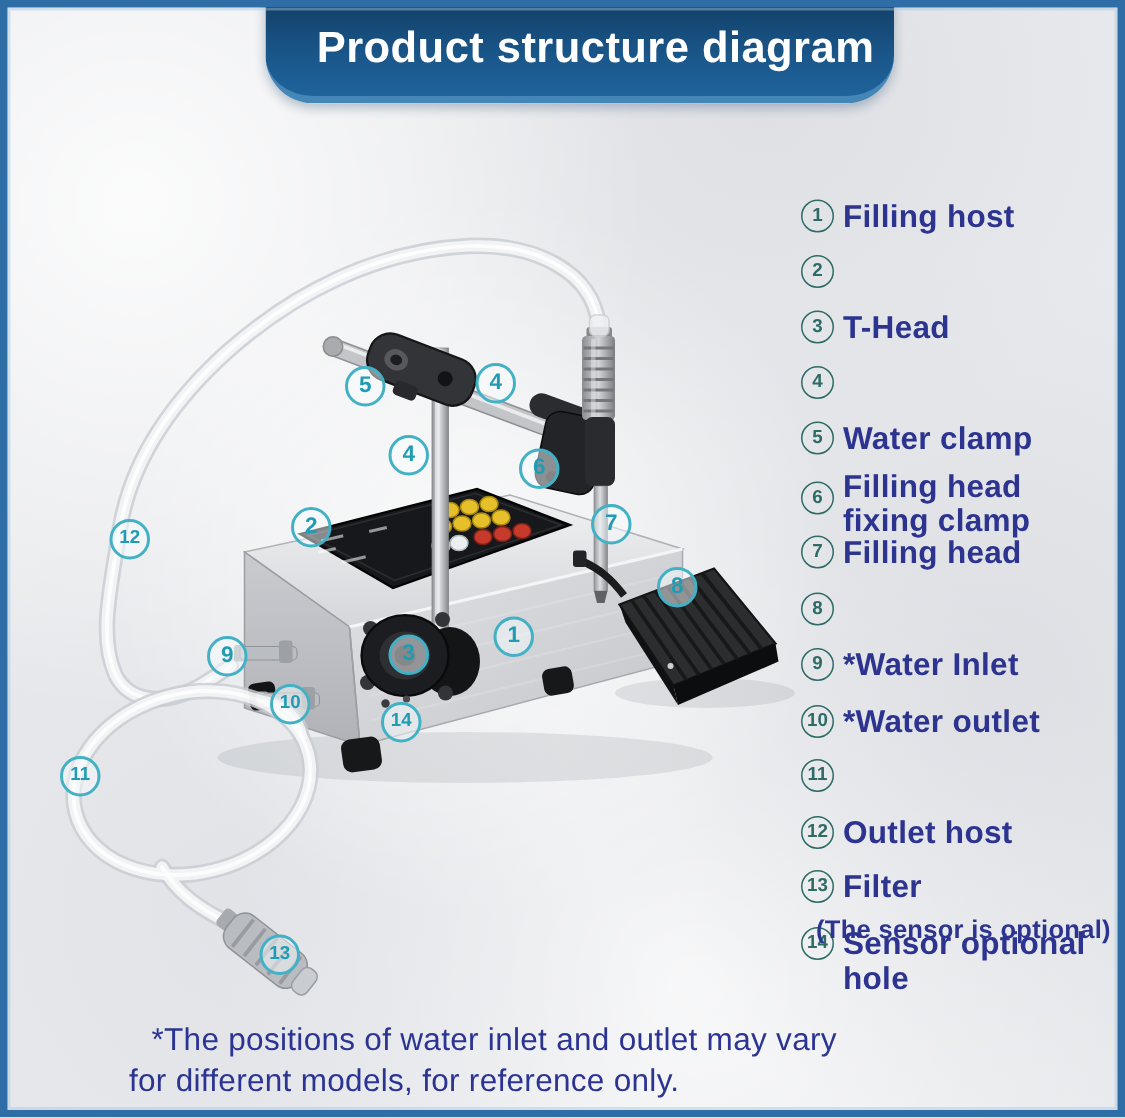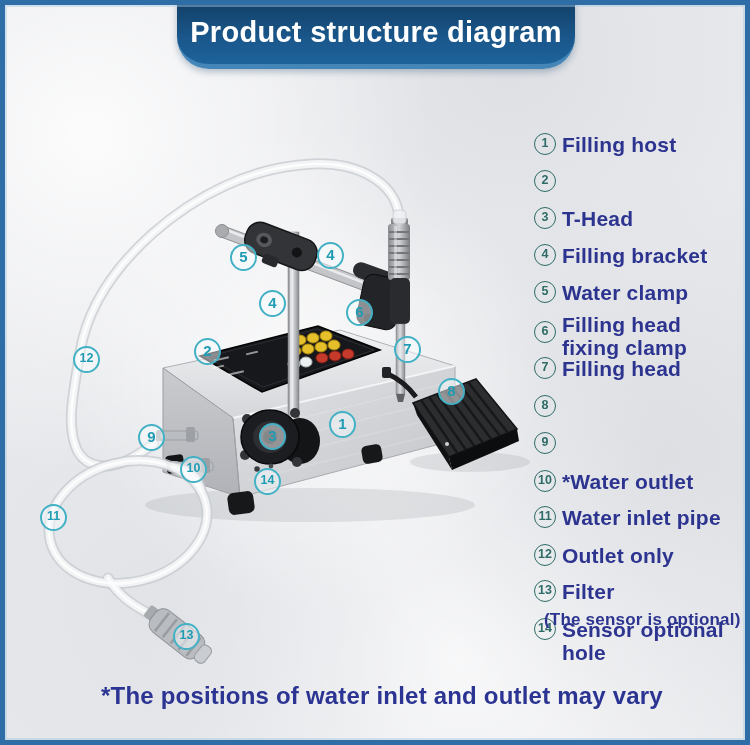--- a/index.html
+++ b/index.html
@@ -15,20 +15,21 @@
       radial-gradient(circle at 62% 88%, rgba(255,255,255,.7),  rgba(255,255,255,0) 40%),
       #e8e9ec;
   }
   .frame{position:absolute;inset:0;border:5px solid #2e6da5;box-shadow:inset 0 0 0 2px rgba(167,199,224,.45);z-index:9;pointer-events:none;}
   .banner{
     position:absolute;left:177px;top:0;width:398px;height:64px;z-index:5;
     background:linear-gradient(180deg,#123f66 0%,#1a578b 60%,#1e639c 100%);
     border-bottom:5px solid #4586b8;border-radius:0 0 32px 32px;
     display:flex;align-items:center;justify-content:center;
     box-shadow:0 3px 7px rgba(20,60,100,.30);
+    padding-left:21px;
   }
   .banner h1{margin:0;color:#ffffff;font-size:29px;font-weight:700;letter-spacing:.3px;}
   .machine-svg{position:absolute;left:0;top:0;z-index:1;}
   
   .pm{
     position:absolute;z-index:2;width:27px;height:27px;box-sizing:border-box;
     border:2.5px solid #43b1c5;border-radius:50%;
     background:rgba(248,252,253,.50);
     color:#1f9cb4;font-weight:700;font-size:15px;line-height:21px;text-align:center;
   }
@@ -39,21 +40,21 @@
   .lnum{
     flex:0 0 auto;width:22px;height:22px;box-sizing:border-box;border:1.6px solid #2e6b67;border-radius:50%;
     color:#2e6b67;font-weight:700;font-size:12.5px;line-height:19px;text-align:center;
   }
   .ltext{
     margin-left:6px;color:#2c3490;font-size:21px;font-weight:700;line-height:23px;
     letter-spacing:.2px;white-space:pre-line;margin-top:0;
   }
   .lrow.two .lnum{margin-top:8px;}
   .lnote{position:absolute;left:544px;top:610px;color:#2c3490;font-size:17px;font-weight:600;letter-spacing:.2px;z-index:4;}
-  .footnote{position:absolute;color:#2b3492;font-size:24px;font-weight:700;letter-spacing:.2px;z-index:4;}
+  .footnote{position:absolute;color:#2b3492;font-size:21px;font-weight:400;letter-spacing:.2px;z-index:4;}
   .fn1{left:101px;top:682px;}
   .fn2{left:86px;top:709px;}
 </style>
 </head>
 <body>
 
 <div class="stage">
 
   <svg class="machine-svg" width="750" height="745" viewBox="0 0 750 745">
     <defs>
@@ -274,60 +275,60 @@
       </div>
     <div class="lrow" style="top:170px">
         <span class="lnum">2</span>
       </div>
     <div class="lrow" style="top:207px">
         <span class="lnum">3</span>
         <span class="ltext">T-Head</span>
       </div>
     <div class="lrow" style="top:244px">
         <span class="lnum">4</span>
-        <span class="ltext">Filling bracket</span>
       </div>
     <div class="lrow" style="top:281px">
         <span class="lnum">5</span>
         <span class="ltext">Water clamp</span>
       </div>
     <div class="lrow two" style="top:313px">
         <span class="lnum">6</span>
         <span class="ltext">Filling head
 fixing clamp</span>
       </div>
     <div class="lrow" style="top:357px">
         <span class="lnum">7</span>
         <span class="ltext">Filling head</span>
       </div>
     <div class="lrow" style="top:395px">
         <span class="lnum">8</span>
       </div>
     <div class="lrow" style="top:432px">
         <span class="lnum">9</span>
+        <span class="ltext">*Water Inlet</span>
       </div>
     <div class="lrow" style="top:470px">
         <span class="lnum">10</span>
         <span class="ltext">*Water outlet</span>
       </div>
     <div class="lrow" style="top:506px">
         <span class="lnum">11</span>
-        <span class="ltext">Water inlet pipe</span>
       </div>
     <div class="lrow" style="top:544px">
         <span class="lnum">12</span>
-        <span class="ltext">Outlet only</span>
+        <span class="ltext">Outlet host</span>
       </div>
     <div class="lrow" style="top:580px">
         <span class="lnum">13</span>
         <span class="ltext">Filter</span>
       </div>
     <div class="lrow" style="top:618px">
         <span class="lnum">14</span>
         <span class="ltext">Sensor optional hole</span>
       </div>
     <div class="lnote">(The sensor is optional)</div>
   </div>
 
   <div class="footnote fn1">*The positions of water inlet and outlet may vary</div>
+  <div class="footnote fn2">for different models, for reference only.</div>
 
   <div class="frame"></div>
 </div>
 
 </body></html>

